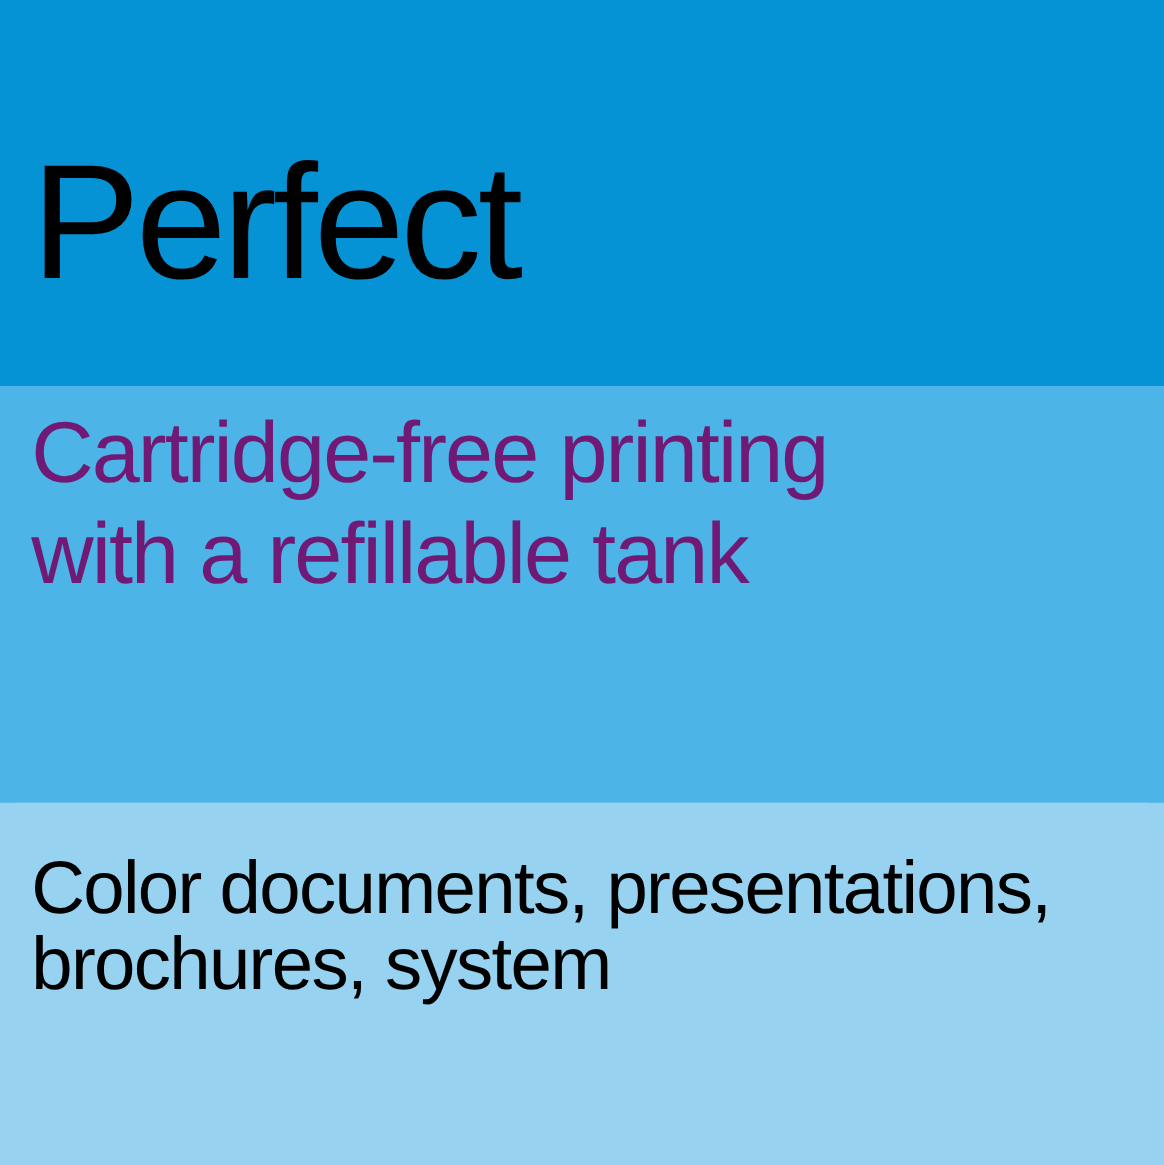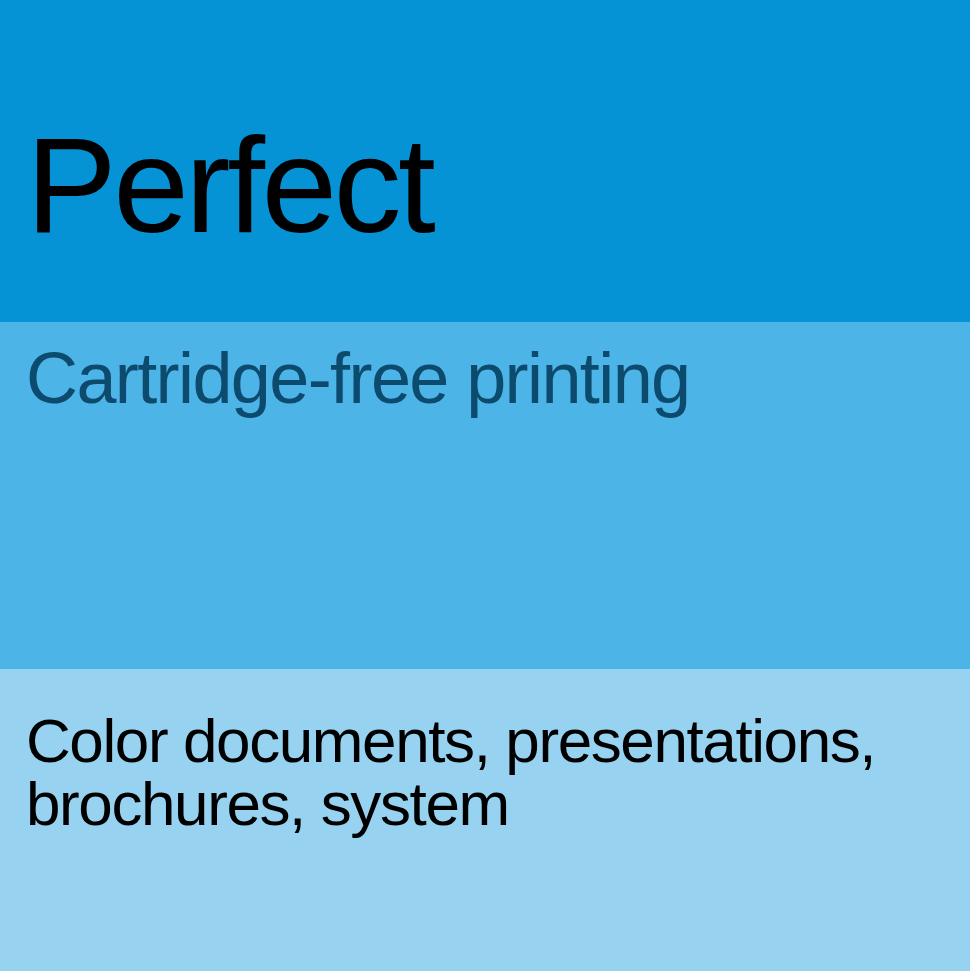--- a/index.html
+++ b/index.html
@@ -57,21 +57,21 @@
     box-sizing: border-box;
     padding: 0 26px;
     position: relative;
     overflow: hidden;
   }
   .subhead {
     margin: 0;
     position: absolute;
     left: 26px;
     top: 14px;
-    color: #0c4a6e;
+    color: #701a75;
     font-family: "Liberation Sans", sans-serif;
     font-weight: 400;
     font-size: 72px;
     line-height: 84px;
     letter-spacing: -1.6px;
   }
   .subhead .sh-line {
     display: block;
   }
 
@@ -109,20 +109,21 @@
   <section class="band-headline" style="background: rgb(5, 147, 214);">
     <h1 class="headline">
       <span class="hl-line">Perfect</span>
       
     </h1>
   </section>
 
   <section class="band-sub" style="background: rgb(76, 180, 231);">
     <h2 class="subhead">
       <span class="sh-line">Cartridge-free printing</span>
+      <span class="sh-line">with a refillable tank</span>
     </h2>
   </section>
 
   <section class="band-detail" style="background: rgb(151, 211, 240);">
     <p class="detail">
       <span class="dt-line">Color documents, presentations,</span>
       <span class="dt-line">brochures, system</span>
     </p>
   </section>
 

